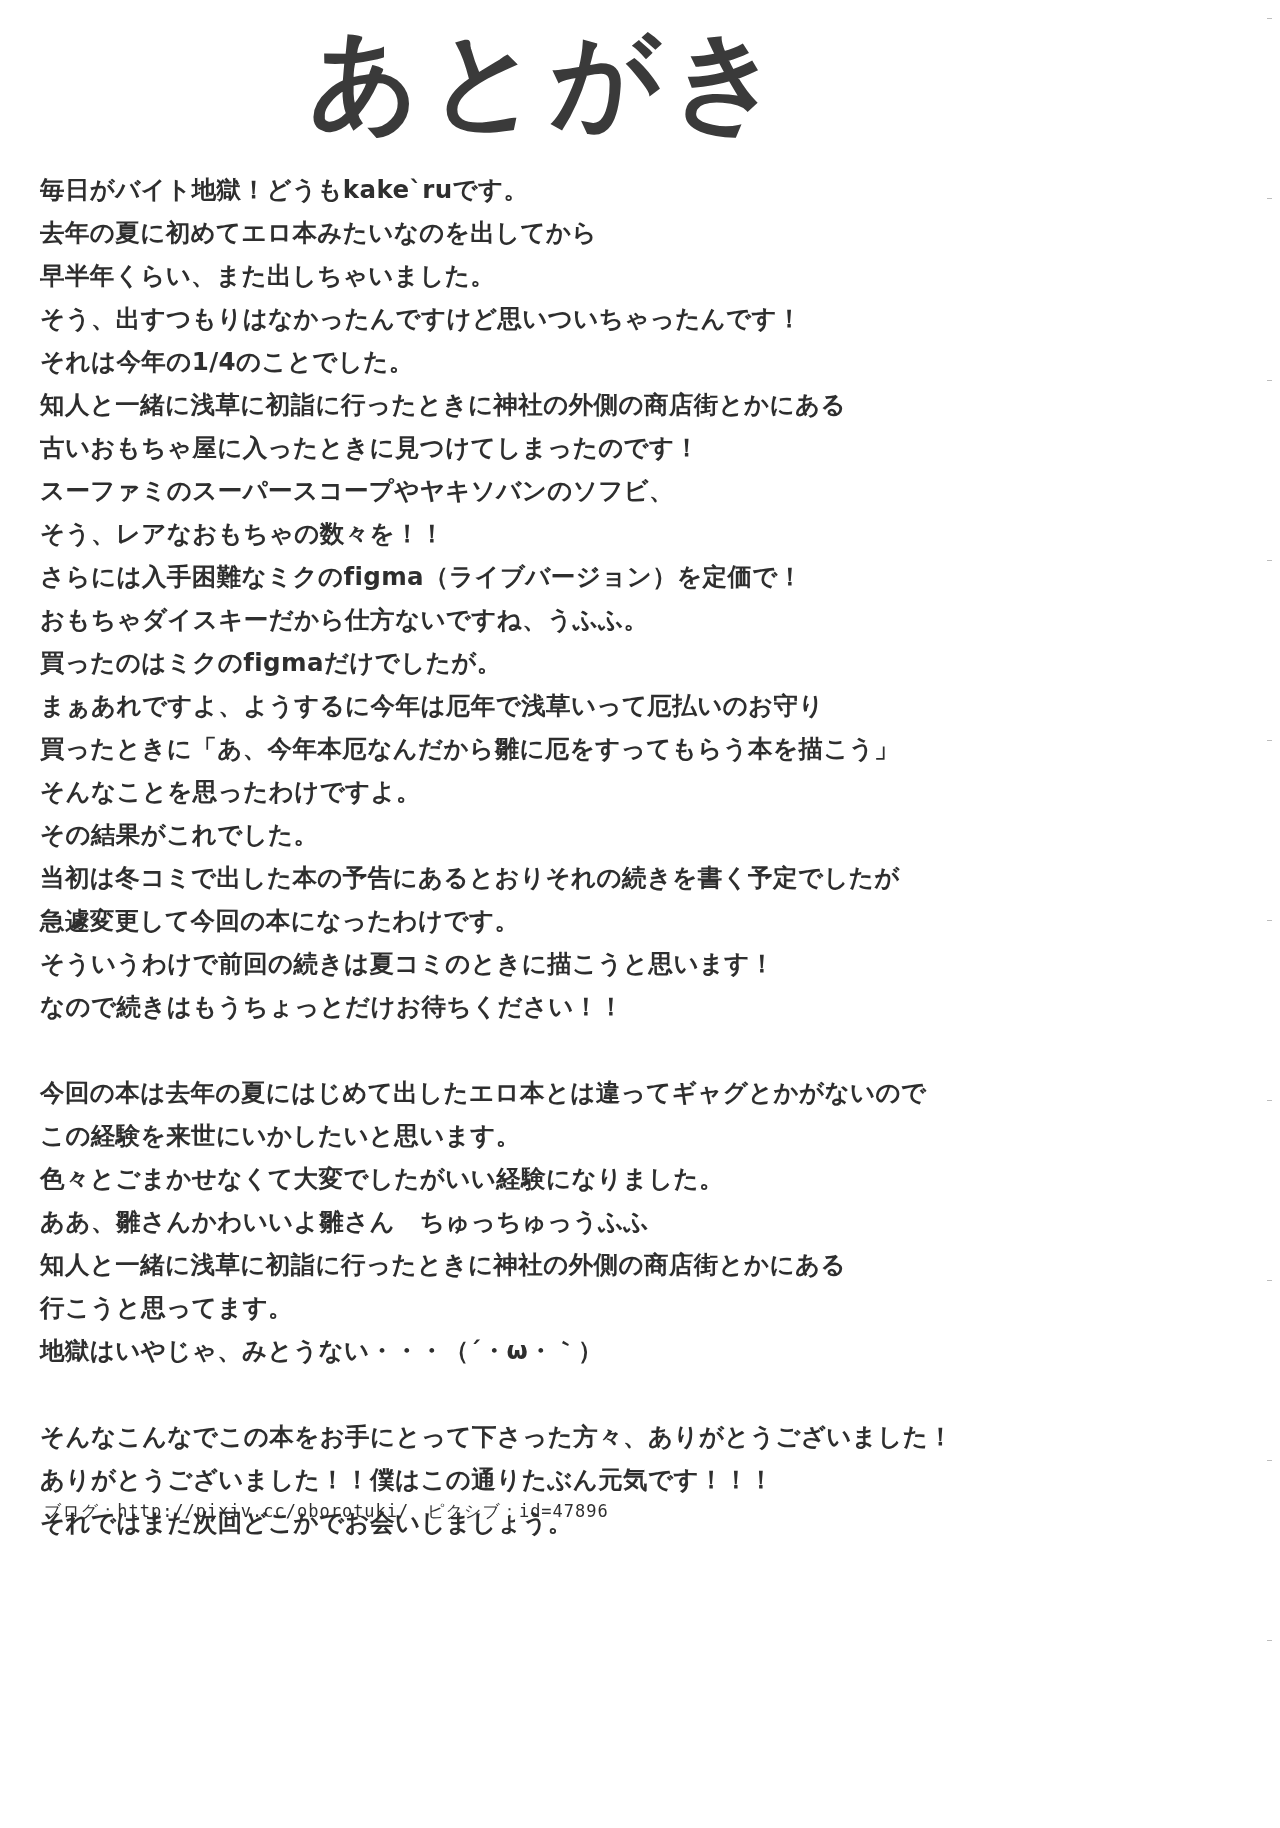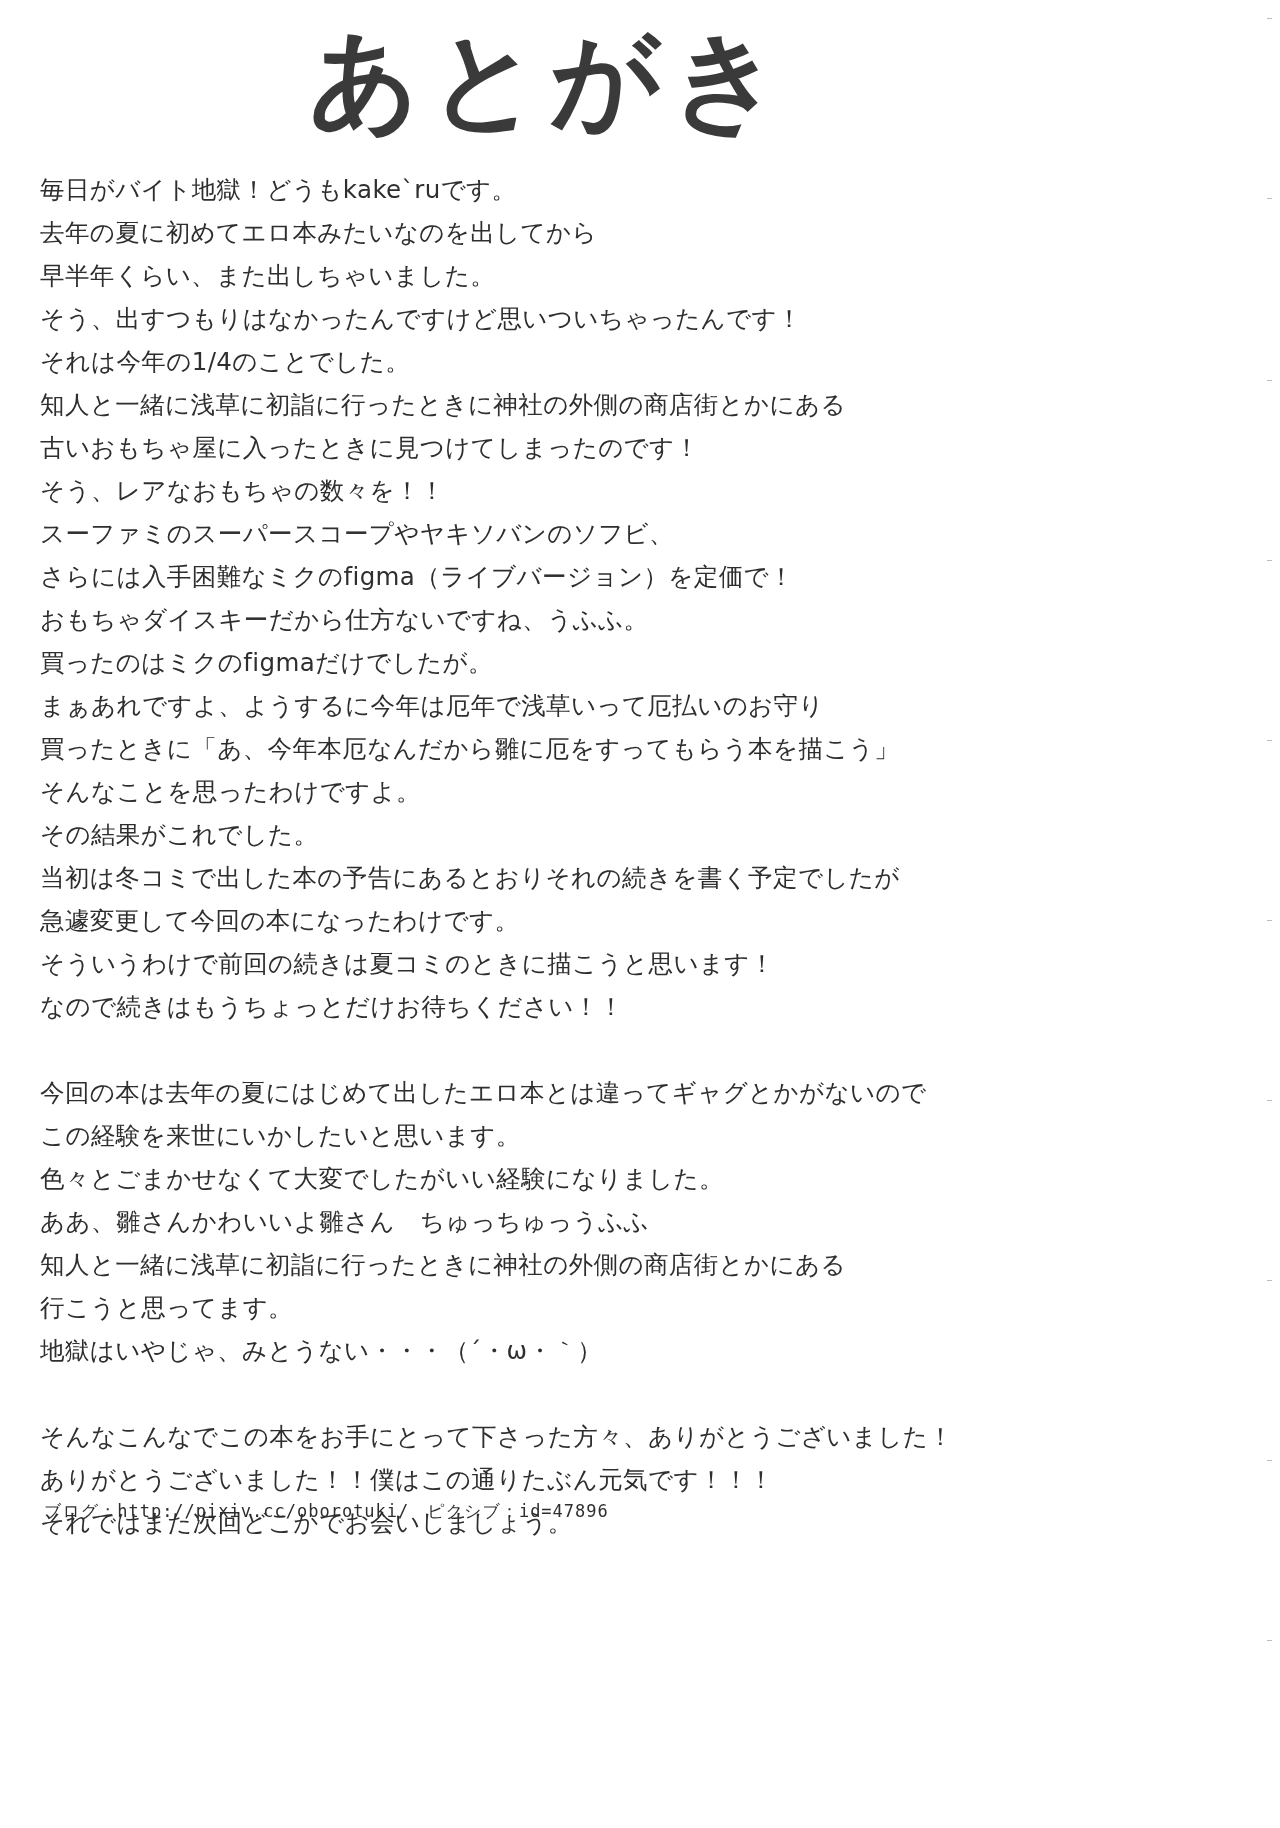--- a/index.html
+++ b/index.html
@@ -50,20 +50,21 @@
   }
   .para {
     margin: 0 0 0 0;
   }
   .para + .para {
     margin-top: 43px;
   }
   .line {
     white-space: pre;
     display: block;
+    font-weight: bold;
   }
   .footer {
     position: absolute;
     left: 44px;
     top: 1500px;
     font-family: "DejaVu Sans Mono", "Liberation Mono", monospace;
     font-size: 17px;
     letter-spacing: 1px;
     color: #2e2e2e;
     white-space: pre;
@@ -93,22 +94,22 @@
   <div class="body-text">
 
     <div class="para">
       <span class="line">毎日がバイト地獄！どうもkake`ruです。</span>
       <span class="line">去年の夏に初めてエロ本みたいなのを出してから</span>
       <span class="line">早半年くらい、また出しちゃいました。</span>
       <span class="line">そう、出すつもりはなかったんですけど思いついちゃったんです！</span>
       <span class="line">それは今年の1/4のことでした。</span>
       <span class="line">知人と一緒に浅草に初詣に行ったときに神社の外側の商店街とかにある</span>
       <span class="line">古いおもちゃ屋に入ったときに見つけてしまったのです！</span>
+      <span class="line">スーファミのスーパースコープやヤキソバンのソフビ、</span>
       <span class="line">そう、レアなおもちゃの数々を！！</span>
-      <span class="line">スーファミのスーパースコープやヤキソバンのソフビ、</span>
       <span class="line">さらには入手困難なミクのfigma（ライブバージョン）を定価で！</span>
       <span class="line">おもちゃダイスキーだから仕方ないですね、うふふ。</span>
       <span class="line">買ったのはミクのfigmaだけでしたが。</span>
       <span class="line">まぁあれですよ、ようするに今年は厄年で浅草いって厄払いのお守り</span>
       <span class="line">買ったときに「あ、今年本厄なんだから雛に厄をすってもらう本を描こう」</span>
       <span class="line">そんなことを思ったわけですよ。</span>
       <span class="line">その結果がこれでした。</span>
       <span class="line">当初は冬コミで出した本の予告にあるとおりそれの続きを書く予定でしたが</span>
       <span class="line">急遽変更して今回の本になったわけです。</span>
       <span class="line">そういうわけで前回の続きは夏コミのときに描こうと思います！</span>

